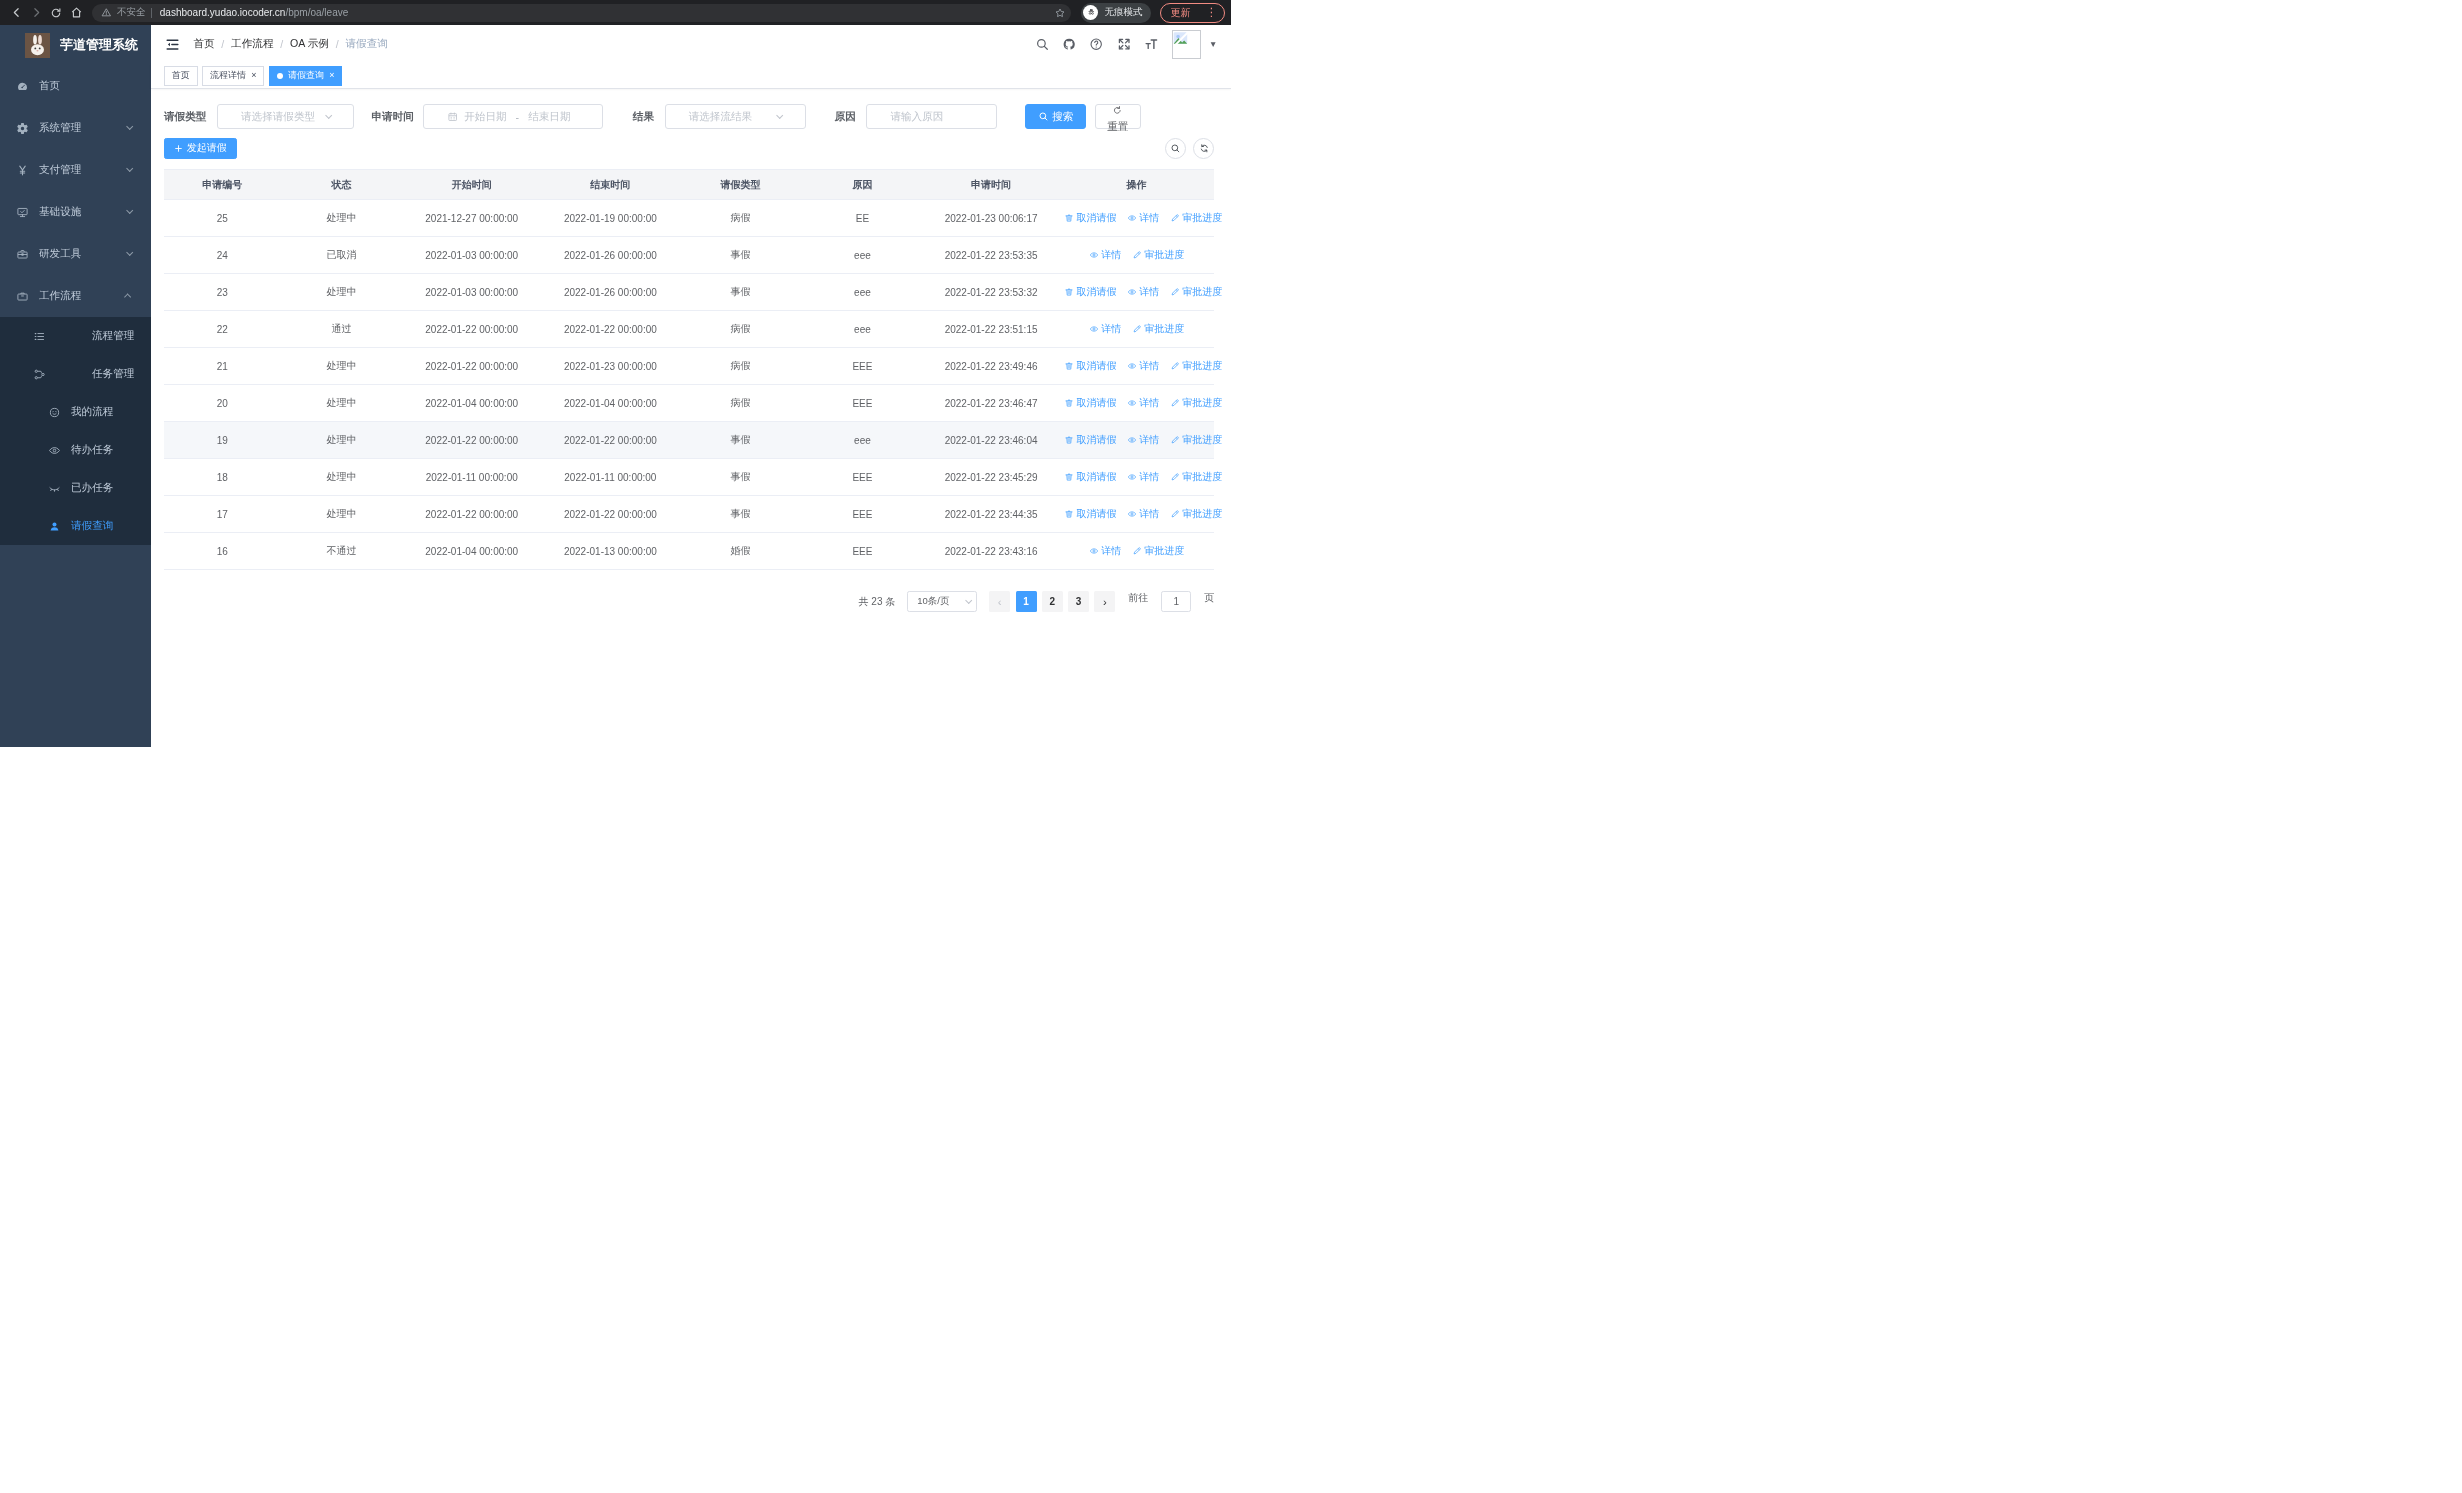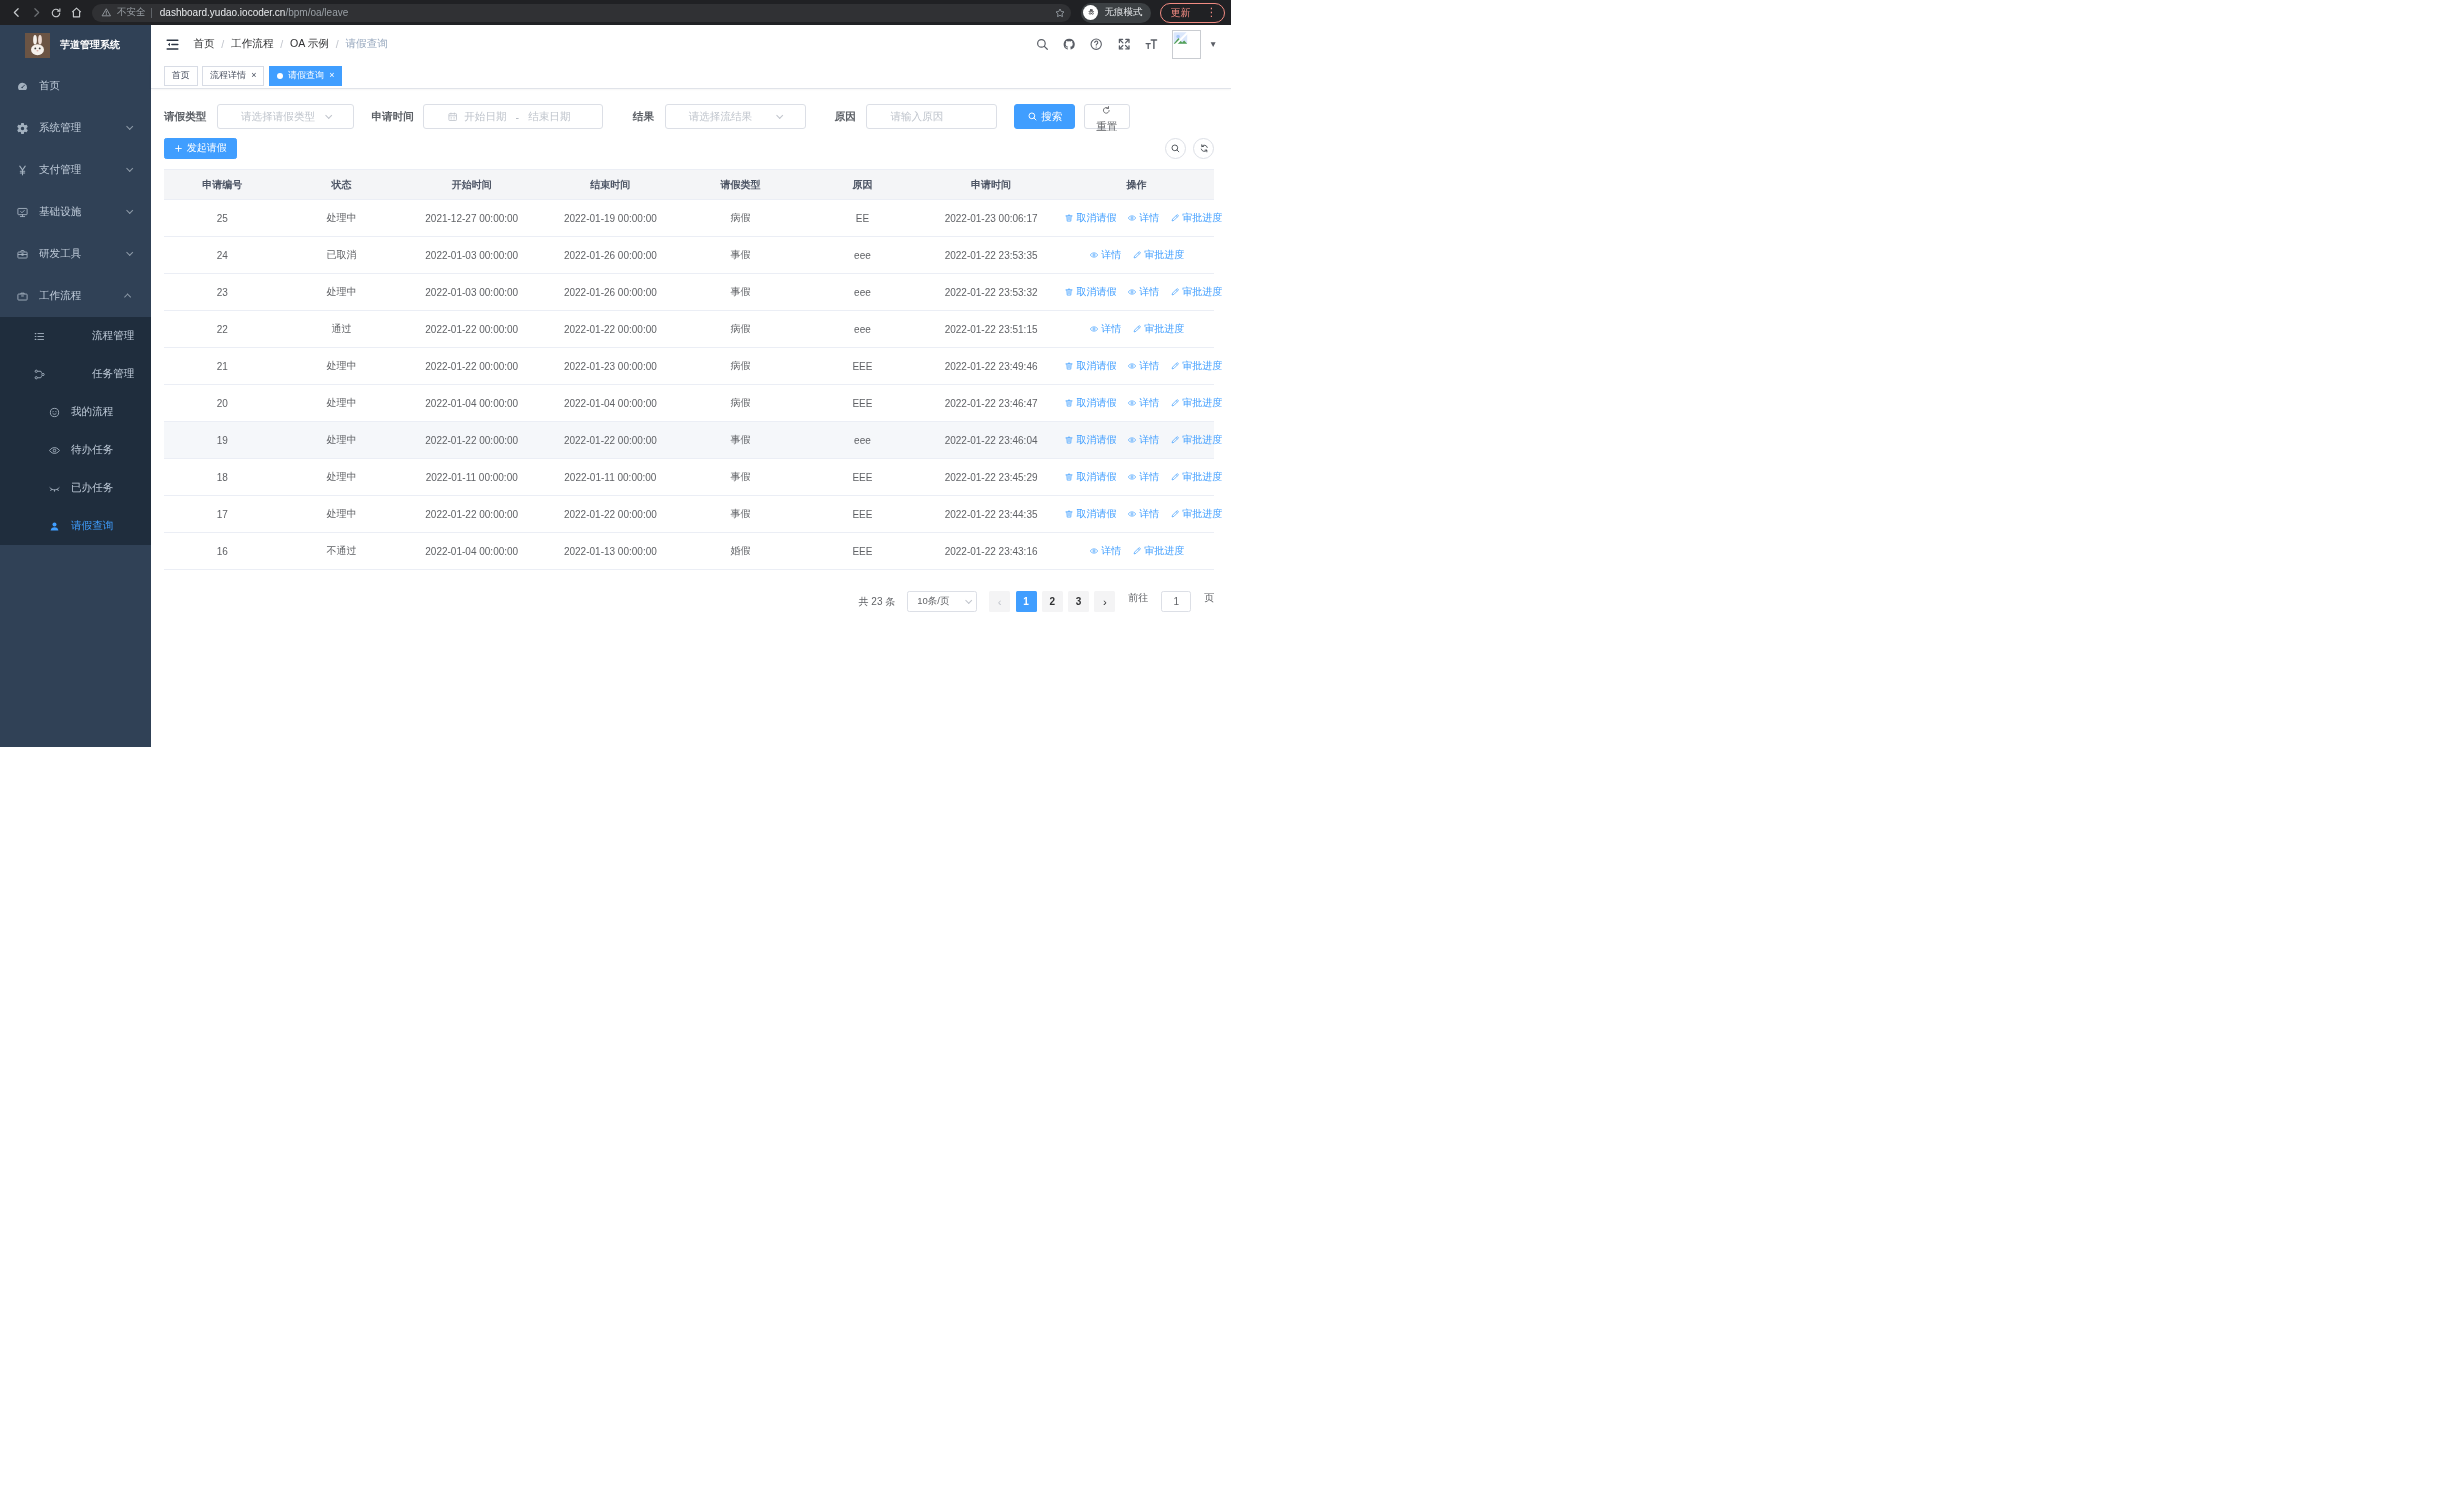--- a/index.html
+++ b/index.html
@@ -23,21 +23,21 @@
   .update-pill .dots { font-size:11.4px; letter-spacing:0; line-height:1; padding:0 2.3px; }
 
   
   .app { display:flex; height:722px; }
   .sidebar { width:151px; background:#304156; flex:0 0 auto; overflow:hidden; }
   .main { flex:1; display:flex; flex-direction:column; background:#fff; min-width:0; }
 
   
   .logo-row { height:40px; display:flex; align-items:center; padding-left:25px; gap:10px; }
   .logo-img { width:25px; height:25px; overflow:hidden; flex:0 0 auto; }
-  .logo-title { color:#fff; font-size:10px; font-weight:700; white-space:nowrap; }
+  .logo-title { color:#fff; font-size:13px; font-weight:700; white-space:nowrap; }
   .menu-item { height:42px; display:flex; align-items:center; padding-left:16px; color:#bfcbd9; font-size:10.6px; cursor:pointer; white-space:nowrap; }
   .menu-item .icon { width:13px; height:13px; margin-right:10px; color:#a3b1bf; flex:0 0 auto; }
   .menu-item.level2 { height:38px; padding-left:33px; background:#1f2d3d;gap:36px; }
   .menu-item.level3 { height:38px; padding-left:48px; background:#1f2d3d; }
   .menu-item.active { color:#409eff; }
   .menu-item.active .icon { color:#409eff; }
   .chev { display:inline-block; width:5.3px; height:5.3px; border-right:1.1px solid #8d9aa8; border-bottom:1.1px solid #8d9aa8; margin-left:auto; margin-right:20px; flex:0 0 auto; }
   .chev.down { transform:rotate(45deg) translateY(-1.5px); }
   .chev.up { transform:rotate(-135deg) translateY(-1.5px); }
 
@@ -406,21 +406,21 @@
         </div>
         <span class="f-label" style="margin-left:30px">结果</span>
         <div class="fld" style="width:141px;margin-left:10.6px">
           <span class="ph">请选择流结果</span>
             <span class="sel-chev"></span>
         </div>
         <span class="f-label" style="margin-left:29px">原因</span>
         <div class="fld" style="width:131px;margin-left:10.6px">
           <span class="ph">请输入原因</span>
         </div>
-        <div class="btn btn-primary" style="margin-left:17px">
+        <div class="btn btn-primary" style="margin-left:28px">
           <span class="icon">
               <svg viewBox="0 0 24 24" fill="none" stroke="currentColor" stroke-width="2.2">
                 <circle cx="11" cy="11" r="6.5"></circle>
                 <path d="M15.8 15.8L20.3 20.3" stroke-linecap="round"></path>
               </svg>
             </span>
           <span>搜索</span>
         </div>
         <div class="btn btn-plain" style="margin-left:9px">
           <span class="icon">

